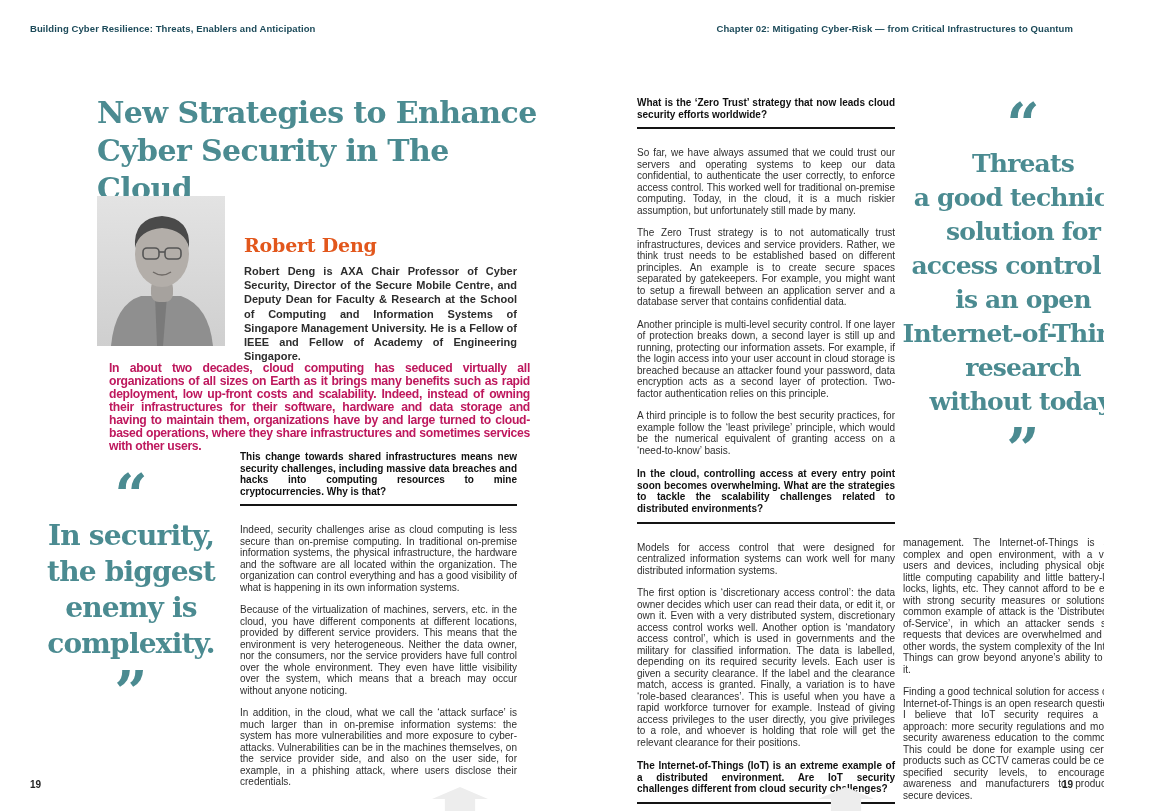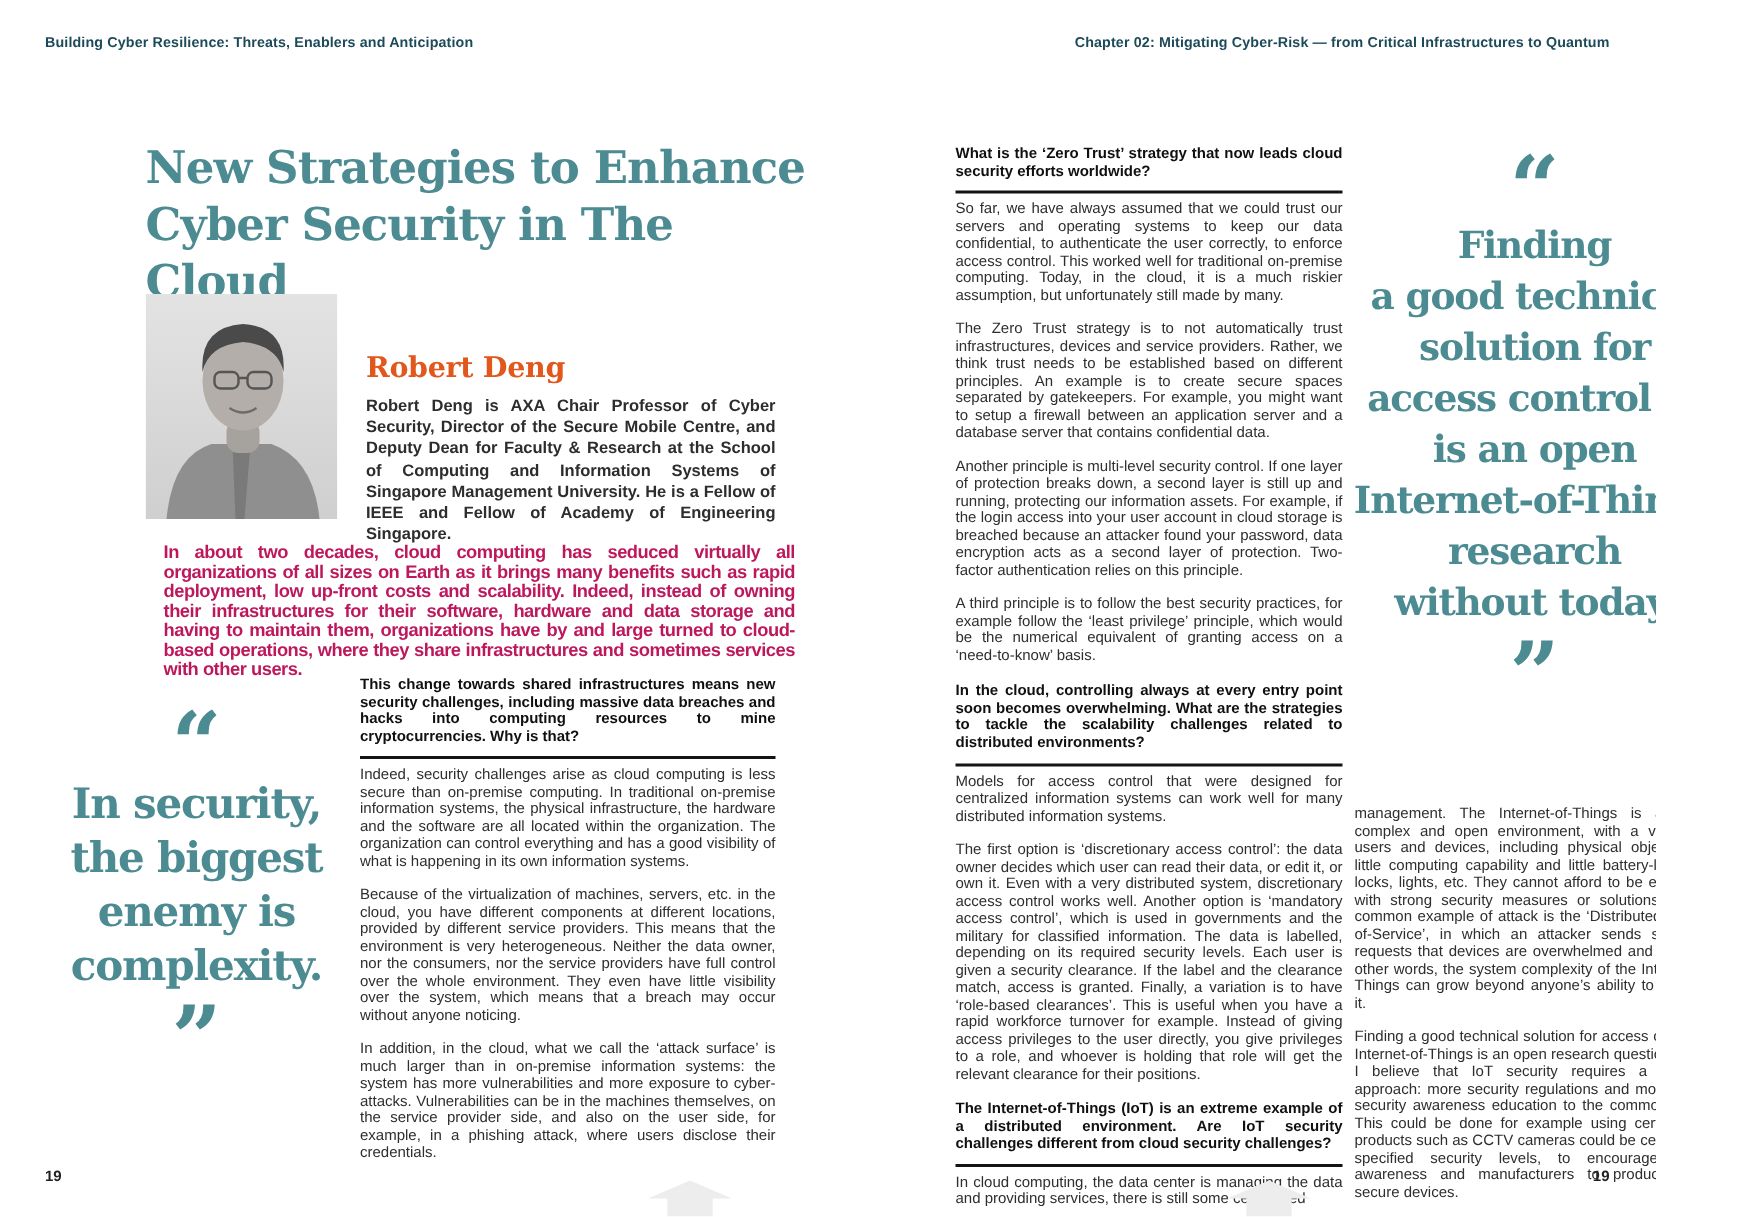--- a/index.html
+++ b/index.html
@@ -100,21 +100,21 @@
   .qa-col.mid-col { left: 637px; top: 97px; width: 258px; }
 
   .question {
     font-size: 10px;
     line-height: 11.6px;
     font-weight: bold;
     color: #101010;
     text-align: justify;
     padding-bottom: 7px;
     border-bottom: 2px solid #141414;
-    margin-bottom: 5px;
+    margin-bottom: 18px;
   }
   .qa-block + .qa-block .question { margin-top: 4px; }
   .answer p {
     font-size: 10px;
     line-height: 11.5px;
     color: #2e2e2e;
     text-align: justify;
     margin-bottom: 11px;
   }
   .answer p:last-child { margin-bottom: 12px; }
@@ -224,37 +224,37 @@
     <div class="qa-block">
       <p class="question">What is the ‘Zero Trust’ strategy that now leads cloud security efforts worldwide?</p>
       <div class="answer">
         <p>So far, we have always assumed that we could trust our servers and operating systems to keep our data confidential, to authenticate the user correctly, to enforce access control. This worked well for traditional on-premise computing. Today, in the cloud, it is a much riskier assumption, but unfortunately still made by many.</p>
         <p>The Zero Trust strategy is to not automatically trust infrastructures, devices and service providers. Rather, we think trust needs to be established based on different principles. An example is to create secure spaces separated by gatekeepers. For example, you might want to setup a firewall between an application server and a database server that contains confidential data.</p>
         <p>Another principle is multi-level security control. If one layer of protection breaks down, a second layer is still up and running, protecting our information assets. For example, if the login access into your user account in cloud storage is breached because an attacker found your password, data encryption acts as a second layer of protection. Two-factor authentication relies on this principle.</p>
         <p>A third principle is to follow the best security practices, for example follow the ‘least privilege’ principle, which would be the numerical equivalent of granting access on a ‘need-to-know’ basis.</p>
       </div>
     </div>
     <div class="qa-block">
-      <p class="question">In the cloud, controlling always at every entry point soon becomes overwhelming. What are the strategies to tackle the scalability challenges related to distributed environments?</p>
+      <p class="question">In the cloud, controlling access at every entry point soon becomes overwhelming. What are the strategies to tackle the scalability challenges related to distributed environments?</p>
       <div class="answer">
         <p>Models for access control that were designed for centralized information systems can work well for many distributed information systems.</p>
         <p>The first option is ‘discretionary access control’: the data owner decides which user can read their data, or edit it, or own it. Even with a very distributed system, discretionary access control works well. Another option is ‘mandatory access control’, which is used in governments and the military for classified information. The data is labelled, depending on its required security levels. Each user is given a security clearance. If the label and the clearance match, access is granted. Finally, a variation is to have ‘role-based clearances’. This is useful when you have a rapid workforce turnover for example. Instead of giving access privileges to the user directly, you give privileges to a role, and whoever is holding that role will get the relevant clearance for their positions.</p>
       </div>
     </div>
     <div class="qa-block">
       <p class="question">The Internet-of-Things (IoT) is an extreme example of a distributed environment. Are IoT security challenges different from cloud security challenges?</p>
       <div class="answer">
         <p>In cloud computing, the data center is managing the data and providing services, there is still some centralized</p>
       </div>
     </div>
   </div>
 
   <div class="pull-quote pq-right">
     <span class="pq-mark">“</span>
-    <div class="pq-line">Finding</div>
+    <div class="pq-line">Threats</div>
     <div class="pq-line">a good technical</div>
     <div class="pq-line">solution for</div>
     <div class="pq-line">access control in</div>
     <div class="pq-line">is an open</div>
     <div class="pq-line">Internet-of-Things</div>
     <div class="pq-line">research</div>
     <div class="pq-line">without today.</div>
     <span class="pq-mark close">”</span>
   </div>
 

